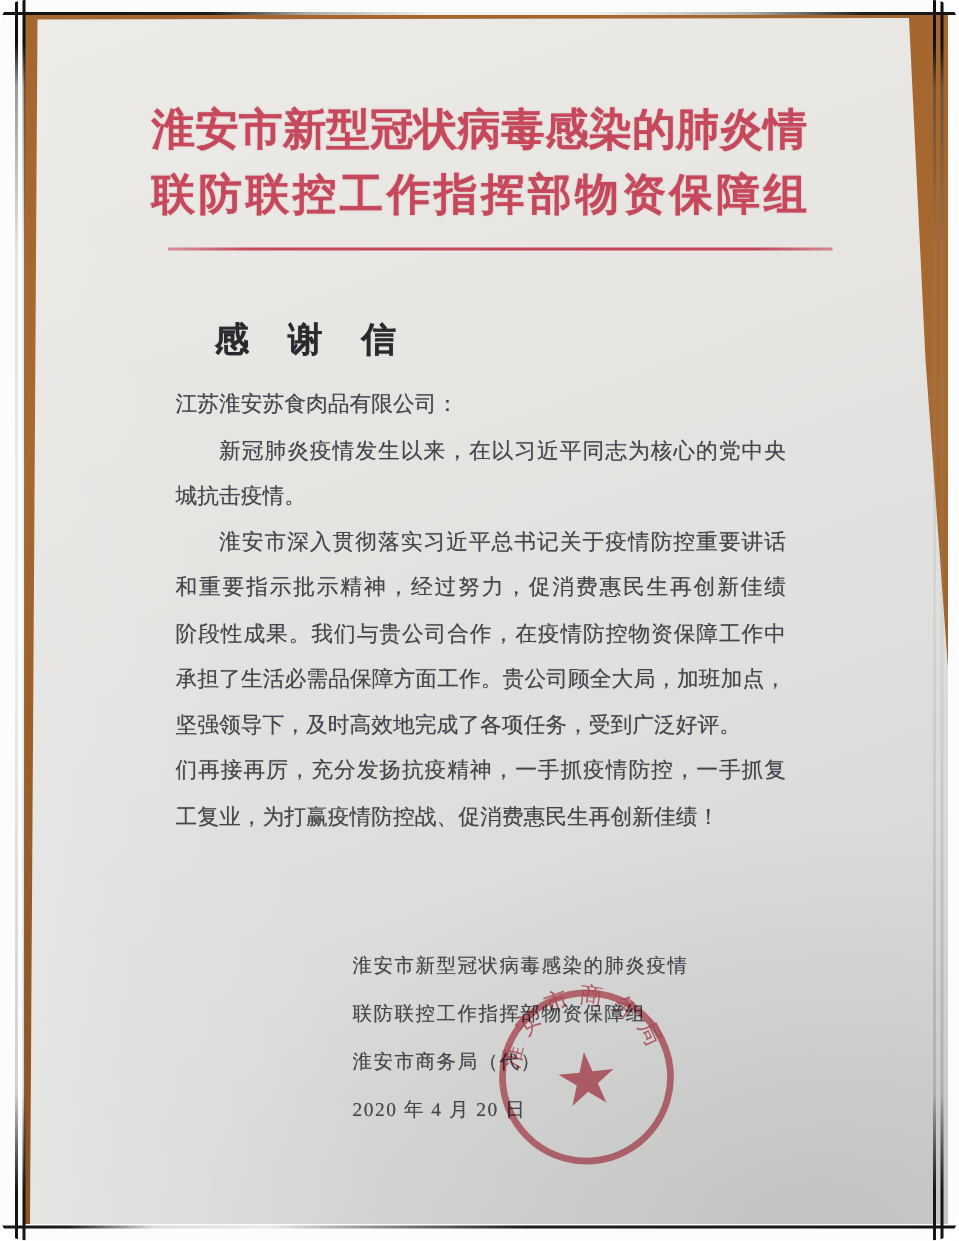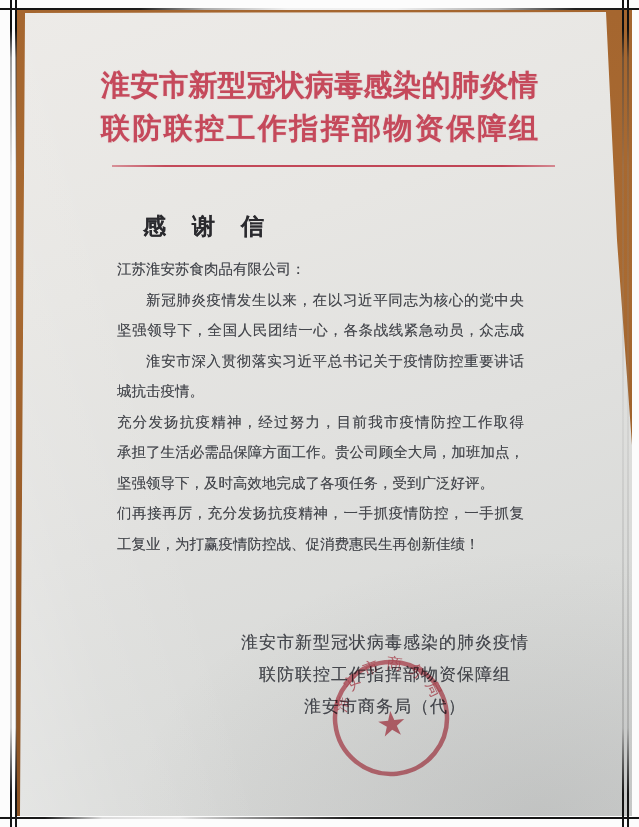--- a/index.html
+++ b/index.html
@@ -1,19 +1,20 @@
 <!DOCTYPE html>
 <html><head>
 <meta charset="utf-8">
 <style>
   html,body{margin:0;padding:0;background:#ffffff;}
   #shot{
     position:relative;width:639px;height:827px;overflow:hidden;
     background:#fcfcfc;
-    font-family:Liberation Mono, monospace;
+    font-family:Liberation Serif, serif;
+    border-radius:17px;
   }
   
   .vline{position:absolute;top:0;bottom:0;width:2px;
     background:linear-gradient(to bottom,
       #101010 0%,#101010 3.5%,rgba(60,60,60,.5) 7%,
       rgba(130,130,130,.22) 20%,rgba(150,150,150,.14) 50%,
       rgba(110,110,110,.3) 88%,#151515 96%,#151515 100%);}
   .hline{position:absolute;left:0;right:0;height:2px;}
   .hline.top{top:8px;
     background:linear-gradient(to right,
@@ -48,22 +49,22 @@
     font-size:23px;font-weight:700;color:#2a2a2e;
     letter-spacing:26px;padding-left:26px;box-sizing:border-box;
     text-shadow:0 0 .5px rgba(40,40,45,.7);}
   #body-block{left:117px;top:255px;width:407px;
     font-size:14.5px;line-height:30.5px;color:#44464c;
     text-shadow:0 0 .5px rgba(70,72,78,.55);}
   .bl{text-align:justify;text-align-last:justify;}
   .bl.last{text-align-last:left;}
   .bl.indent{text-indent:29px;}
   .bl.plain{text-align:center;text-align-last:left;}
-  #sig-block{left:235px;top:628px;width:300px;text-align:center;
-    font-size:17px;line-height:32px;letter-spacing:1px;color:#45474d;
+  #sig-block{left:235px;top:628px;width:300px;
+    font-size:13px;line-height:32px;letter-spacing:1px;color:#45474d;
     text-shadow:0 0 .5px rgba(70,72,78,.55);}
   
   #stamp{left:316px;top:643px;width:150px;height:150px;
     mix-blend-mode:multiply;opacity:.88;transform:rotate(-6deg);}
 </style>
 </head>
 <body>
 
 <div id="shot">
 
@@ -76,34 +77,35 @@
     <div class="title-line">淮安市新型冠状病毒感染的肺炎情</div>
     <div class="title-line">联防联控工作指挥部物资保障组</div>
   </div>
   <div id="title-rule" class="abs"></div>
 
   <div id="heading" class="abs">感谢信</div>
 
   <div id="body-block" class="abs">
     <div class="bl plain">江苏淮安苏食肉品有限公司：</div>
     <div class="bl indent">新冠肺炎疫情发生以来，在以习近平同志为核心的党中央</div>
-    <div class="bl">坚强领导下，全国人民团结一心，各条战线紧急动员，众志成</div>
+    <div class="bl last">城抗击疫情。</div>
     <div class="bl indent">淮安市深入贯彻落实习近平总书记关于疫情防控重要讲话</div>
-    <div class="bl last">城抗击疫情。</div>
-    <div class="bl">充分发扬抗疫精神，经过努力，目前我市疫情防控工作取得</div>
+    <div class="bl">和重要指示批示精神，经过努力，促消费惠民生再创新佳绩</div>
+    <div class="bl">阶段性成果。我们与贵公司合作，在疫情防控物资保障工作中</div>
     <div class="bl">承担了生活必需品保障方面工作。贵公司顾全大局，加班加点，</div>
     <div class="bl last">坚强领导下，及时高效地完成了各项任务，受到广泛好评。</div>
     <div class="bl">们再接再厉，充分发扬抗疫精神，一手抓疫情防控，一手抓复</div>
     <div class="bl last">工复业，为打赢疫情防控战、促消费惠民生再创新佳绩！</div>
   </div>
 
   <div id="sig-block" class="abs">
     <div>淮安市新型冠状病毒感染的肺炎疫情</div>
     <div>联防联控工作指挥部物资保障组</div>
     <div>淮安市商务局（代）</div>
+    <div>2020 年 4 月 20 日</div>
   </div>
 
   <svg id="stamp" class="abs" viewBox="0 0 150 150" xmlns="http://www.w3.org/2000/svg">
     <defs>
       <path id="arcPath" d="M 33 83 A 44 44 0 1 1 117 83" fill="none"></path>
     </defs>
     <circle cx="75" cy="75" r="56" fill="none" stroke="#c43e4e" stroke-width="4.5" opacity="0.8"></circle>
     <text x="75" y="93" font-size="48" text-anchor="middle" fill="#c43e4e" opacity="0.85">★</text>
     <text font-size="15.5" fill="#c43e4e" opacity="0.85" letter-spacing="6">
       <textPath href="#arcPath" startOffset="50%" text-anchor="middle">淮安市商务局</textPath>

